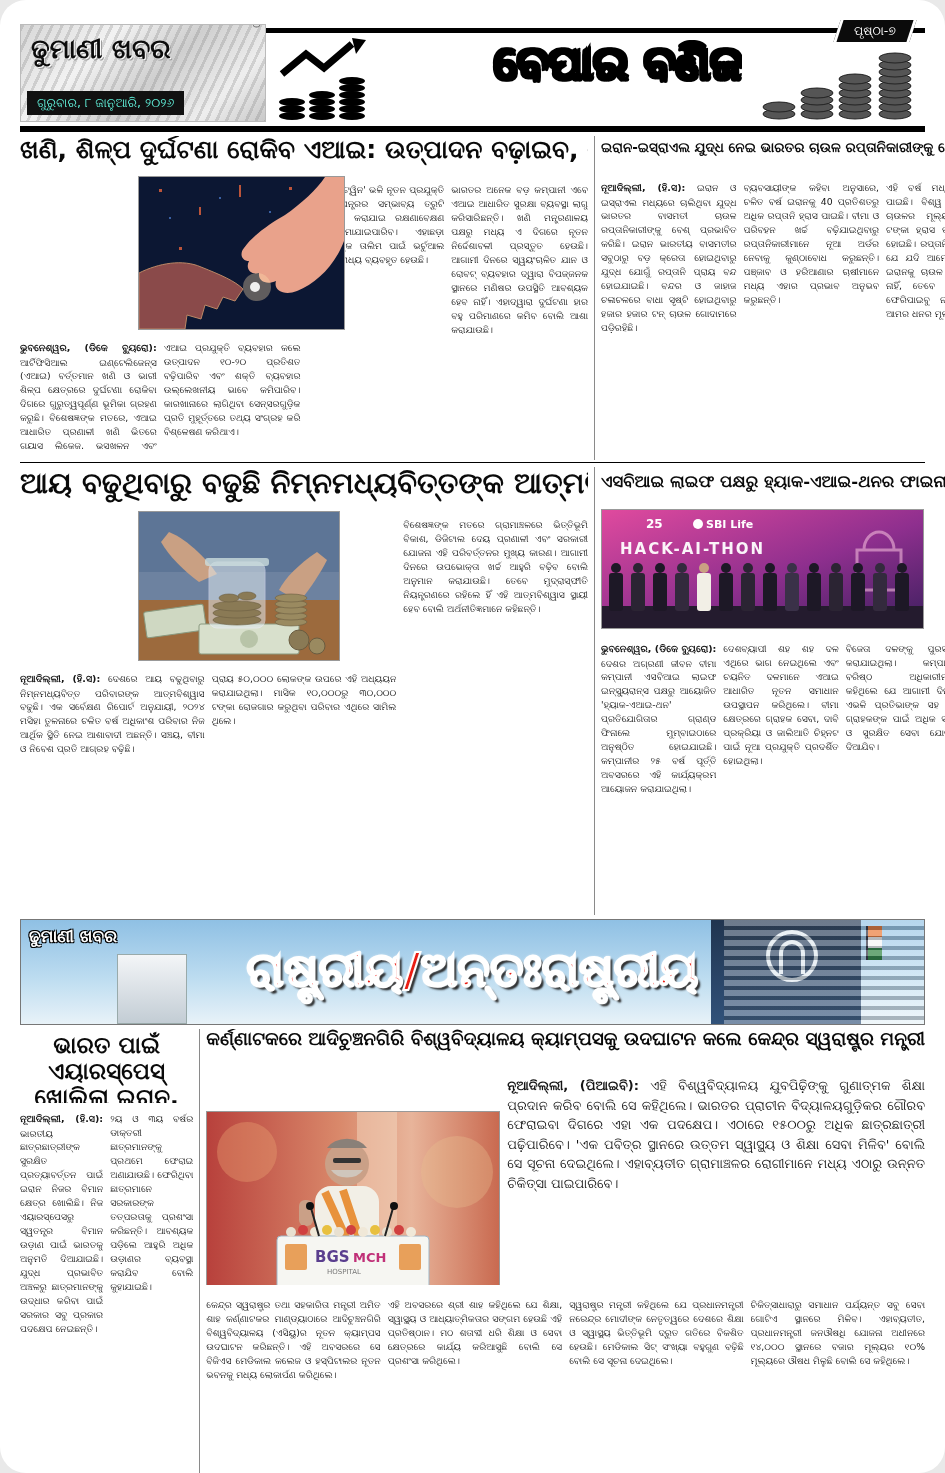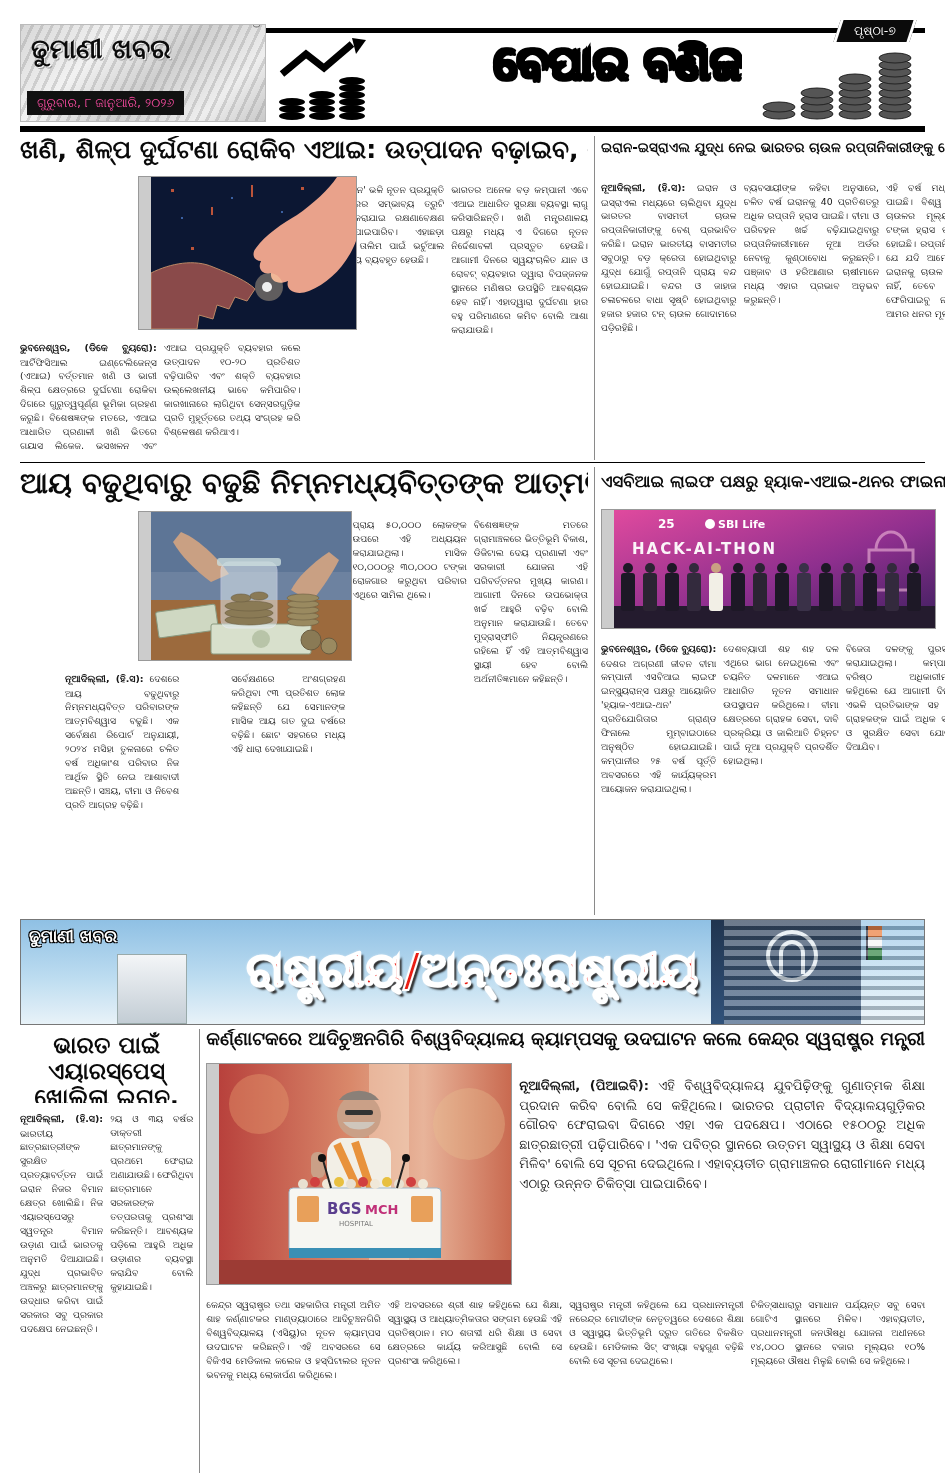--- a/index.html
+++ b/index.html
@@ -1,62 +1,62 @@
 <!DOCTYPE html>
 <html lang="or"><head>
 <meta charset="utf-8">
 <style>
   html,body{margin:0;padding:0;background:#e9e9e9;}
   .page{position:relative;width:945px;height:1473px;background:#fff;margin:0 auto;
-        font-family:"DejaVu Sans",sans-serif;color:#151515;overflow:hidden;}
+        font-family:"DejaVu Sans",sans-serif;color:#151515;overflow:hidden;border-radius:26px;}
   .inner{position:absolute;left:20px;top:8px;width:905px;}
 
   
   .hdr{position:relative;height:118px;border-bottom:6px solid #000;}
   .hdr-rule{position:absolute;left:78px;right:0;top:20px;height:5px;background:#000;}
   .masthead{position:absolute;left:0;top:16px;width:244px;height:96px;
      background:linear-gradient(135deg,#d8d8d8 0%,#f2f2f2 30%,#cfcfcf 55%,#eee 80%,#c9c9c9 100%);
      border:1px solid #bbb;overflow:hidden;}
   .masthead:before{content:"";position:absolute;inset:0;
      background:repeating-linear-gradient(115deg,rgba(120,120,120,.25) 0 3px,transparent 3px 9px);}
   .note2000{position:absolute;right:4px;top:4px;font-size:9px;color:#666;transform:rotate(90deg);transform-origin:top right;letter-spacing:1px;}
   .mast-title{position:absolute;left:10px;top:8px;font-size:27px;font-weight:bold;color:#0c0c0c;
      text-shadow:1px 1px 0 #fff,2px 2px 0 #999;white-space:nowrap;}
-  .mast-date{position:absolute;left:6px;bottom:6px;background:#111;color:#ec4899;
+  .mast-date{position:absolute;left:6px;bottom:6px;background:#111;color:#5eead4;
      font-size:12.5px;padding:4px 10px;white-space:nowrap;}
   .hdr-mid{position:absolute;left:258px;top:30px;width:120px;height:84px;}
   .hdr-title{position:absolute;left:392px;top:28px;width:330px;text-align:right;
      font-size:46px;font-weight:bold;color:#fff;
      -webkit-text-stroke:3px #000;text-shadow:0 0 2px #000,2px 2px 0 #000,-2px -2px 0 #000,2px -2px 0 #000,-2px 2px 0 #000;
      white-space:nowrap;overflow:hidden;}
   .coins-right{position:absolute;right:6px;top:34px;width:160px;height:80px;}
   .pagebadge{position:absolute;right:12px;top:12px;background:#0b0b0b;color:#fff;font-size:12.5px;
      padding:3px 14px;transform:skewX(-18deg);border-left:3px solid #fff;border-right:3px solid #fff;z-index:3;}
   .pagebadge span{display:inline-block;transform:skewX(18deg);}
 
   
   .sec{position:relative;display:flex;}
   .art{position:relative;}
   .vrule{width:0;border-left:1px solid #8a8a8a;margin:0 6px;}
   .hl{font-weight:bold;text-align:center;color:#0a0a0a;line-height:1.12;overflow:hidden;}
   .body{display:flex;gap:7px;overflow:hidden;}
   .col{flex:1 1 0;font-size:9.3px;line-height:1.5;text-align:justify;overflow:hidden;}
   .col b{font-size:9.5px;}
-  .imgbox{position:absolute;border:1px solid #999;overflow:hidden;z-index:2;background:#ccc;padding-left:12px;}
+  .imgbox{position:absolute;border:1px solid #999;overflow:hidden;z-index:2;background:#ccc;}
 
   .hl-ai{font-size:25px;height:38px;white-space:nowrap;}
   .hl-rice{font-size:13.5px;height:32px;padding-top:4px;white-space:nowrap;}
   .hl-income{font-size:29px;height:42px;white-space:nowrap;}
   .hl-sbi{font-size:16.5px;height:36px;padding-top:6px;white-space:nowrap;}
   .hl-iran{font-size:23px;height:70px;padding-top:4px;}
   .hl-acu{font-size:18.5px;height:34px;white-space:nowrap;}
 
   .b-ai{height:284px;} .b-ai .col:nth-child(2),.b-ai .col:nth-child(3){padding-top:158px;}
   .b-rice{height:288px;}
-  .b-income{height:400px;} .b-income .col:nth-child(2),.b-income .col:nth-child(3){padding-top:154px;margin-left:45px;}
+  .b-income{height:400px;} .b-income .col:nth-child(2),.b-income .col:nth-child(3){padding-top:154px;}
   .b-sbi{height:282px;margin-top:4px;}
   .b-iran{height:372px;}
   .acu-row1{display:flex;gap:7px;height:222px;overflow:hidden;margin-bottom:4px;}
   .acu-side{flex:1;font-size:13px;line-height:1.5;text-align:justify;overflow:hidden;}
   .b-acu2{height:178px;justify-content:flex-end;}
 
   
   .banner{position:relative;height:104px;margin:4px 0;overflow:hidden;border:1px solid #777;
      background:linear-gradient(180deg,#8fc0e4 0%,#bcdcf0 55%,#e8f2f8 100%);}
   .bnr-bld1{position:absolute;left:96px;bottom:0;width:70px;height:70px;background:linear-gradient(180deg,#f4f6f8,#c2ccd4);box-shadow:inset 0 0 0 1px #9aa;}
@@ -216,21 +216,20 @@
                   <ellipse cx="152" cy="104" rx="16" ry="4"></ellipse>
                   <ellipse cx="152" cy="98" rx="16" ry="4"></ellipse>
                   <ellipse cx="152" cy="92" rx="16" ry="4"></ellipse>
                   <ellipse cx="152" cy="86" rx="16" ry="4"></ellipse>
                 </g>
             <circle cx="160" cy="128" r="10" fill="#8a7a55" stroke="#6a5c40"></circle>
                 <circle cx="178" cy="134" r="8" fill="#9a8a60" stroke="#6a5c40"></circle>
           </svg>
         </div>
         <p class="col"><b>ନୂଆଦିଲ୍ଲୀ, (ହି.ସ):</b> <span>ଦେଶରେ ଆୟ ବଢୁଥିବାରୁ ନିମ୍ନମଧ୍ୟବିତ୍ତ ପରିବାରଙ୍କ ଆତ୍ମବିଶ୍ୱାସ ବଢୁଛି। ଏକ ସର୍ବେକ୍ଷଣ ରିପୋର୍ଟ ଅନୁଯାୟୀ, ୨୦୨୪ ମସିହା ତୁଳନାରେ ଚଳିତ ବର୍ଷ ଅଧିକାଂଶ ପରିବାର ନିଜ ଆର୍ଥିକ ସ୍ଥିତି ନେଇ ଆଶାବାଦୀ ଅଛନ୍ତି। ସଞ୍ଚୟ, ବୀମା ଓ ନିବେଶ ପ୍ରତି ଆଗ୍ରହ ବଢ଼ିଛି।</span></p>
-        <p class="col">ସର୍ବେକ୍ଷଣରେ ଅଂଶଗ୍ରହଣ କରିଥିବା ୯୩ ପ୍ରତିଶତ ଲୋକ କହିଛନ୍ତି ଯେ ସେମାନଙ୍କ ମାସିକ ଆୟ ଗତ ଦୁଇ ବର୍ଷରେ ବଢ଼ିଛି। ଛୋଟ ସହରରେ ମଧ୍ୟ ଏହି ଧାରା ଦେଖାଯାଇଛି।</p>
         <p class="col">ପ୍ରାୟ ୫୦,୦୦୦ ଲୋକଙ୍କ ଉପରେ ଏହି ଅଧ୍ୟୟନ କରାଯାଇଥିଲା। ମାସିକ ୧୦,୦୦୦ରୁ ୩୦,୦୦୦ ଟଙ୍କା ରୋଜଗାର କରୁଥିବା ପରିବାର ଏଥିରେ ସାମିଲ ଥିଲେ।</p>
         <p class="col">ବିଶେଷଜ୍ଞଙ୍କ ମତରେ ଗ୍ରାମାଞ୍ଚଳରେ ଭିତ୍ତିଭୂମି ବିକାଶ, ଡିଜିଟାଲ ଦେୟ ପ୍ରଣାଳୀ ଏବଂ ସରକାରୀ ଯୋଜନା ଏହି ପରିବର୍ତ୍ତନର ମୁଖ୍ୟ କାରଣ। ଆଗାମୀ ଦିନରେ ଉପଭୋକ୍ତା ଖର୍ଚ୍ଚ ଆହୁରି ବଢ଼ିବ ବୋଲି ଅନୁମାନ କରାଯାଉଛି। ତେବେ ମୁଦ୍ରାସ୍ଫୀତି ନିୟନ୍ତ୍ରଣରେ ରହିଲେ ହିଁ ଏହି ଆତ୍ମବିଶ୍ୱାସ ସ୍ଥାୟୀ ହେବ ବୋଲି ଅର୍ଥନୀତିଜ୍ଞମାନେ କହିଛନ୍ତି।</p>
       </div>
     </div>
     <div class="vrule"></div>
     <div class="art" style="flex:1;">
       <div class="hl hl-sbi">ଏସବିଆଇ ଲାଇଫ ପକ୍ଷରୁ ହ୍ୟାକ-ଏଆଇ-ଥନର ଫାଇନାଲ</div>
       <div class="imgbox" style="position:relative;width:321px;height:118px;">
         <svg width="321" height="118" viewBox="0 0 321 118">
           <defs>
@@ -330,21 +329,21 @@
       <div class="hl hl-iran">ଭାରତ ପାଇଁ ଏୟାରସ୍ପେସ୍ ଖୋଲିଲା ଇରାନ, ୧୦୦୦ ଛାତ୍ରଛାତ୍ରୀ ଆସୁଛନ୍ତି ଦିଲ୍ଲୀ</div>
       <div class="body b-iran">
         <p class="col"><b>ନୂଆଦିଲ୍ଲୀ, (ହି.ସ):</b> <span>ଭାରତୀୟ ଛାତ୍ରଛାତ୍ରୀଙ୍କ ସୁରକ୍ଷିତ ପ୍ରତ୍ୟାବର୍ତ୍ତନ ପାଇଁ ଇରାନ ନିଜର ବିମାନ କ୍ଷେତ୍ର ଖୋଲିଛି। ନିଜ ଏୟାରସ୍ପେସରୁ ସ୍ୱତନ୍ତ୍ର ବିମାନ ଉଡ଼ାଣ ପାଇଁ ଭାରତକୁ ଅନୁମତି ଦିଆଯାଇଛି। ଯୁଦ୍ଧ ପ୍ରଭାବିତ ଅଞ୍ଚଳରୁ ଛାତ୍ରମାନଙ୍କୁ ଉଦ୍ଧାର କରିବା ପାଇଁ ସରକାର ସବୁ ପ୍ରକାର ପଦକ୍ଷେପ ନେଇଛନ୍ତି।</span></p>
         <p class="col">୨ୟ ଓ ୩ୟ ବର୍ଷର ଡାକ୍ତରୀ ଛାତ୍ରମାନଙ୍କୁ ପ୍ରଥମେ ଫେରାଇ ଅଣାଯାଉଛି। ଫେରିଥିବା ଛାତ୍ରମାନେ ସରକାରଙ୍କ ତତ୍ପରତାକୁ ପ୍ରଶଂସା କରିଛନ୍ତି। ଆବଶ୍ୟକ ପଡ଼ିଲେ ଆହୁରି ଅଧିକ ଉଡ଼ାଣର ବ୍ୟବସ୍ଥା କରାଯିବ ବୋଲି କୁହାଯାଇଛି।</p>
       </div>
     </div>
     <div class="vrule"></div>
     <div class="art" style="flex:1;">
       <div class="hl hl-acu">କର୍ଣ୍ଣାଟକରେ ଆଦିଚୁଞ୍ଚନଗିରି ବିଶ୍ୱବିଦ୍ୟାଳୟ କ୍ୟାମ୍ପସକୁ ଉଦଘାଟନ କଲେ କେନ୍ଦ୍ର ସ୍ୱରାଷ୍ଟ୍ର ମନ୍ତ୍ରୀ</div>
       <div class="acu-row1">
-        <div class="imgbox" style="position:relative;width:292px;height:220px;flex:0 0 292px;">
+        <div class="imgbox" style="position:relative;width:292px;height:220px;flex:0 0 292px;margin-top:48px;">
           <svg width="292" height="220" viewBox="0 0 292 220">
             <defs>
                   <linearGradient id="shbg" x1="0" y1="0" x2="1" y2="0">
               <stop offset="0" stop-color="#b8413c"></stop>
                     <stop offset=".45" stop-color="#d9886a"></stop>
                     <stop offset=".7" stop-color="#e8b49a"></stop>
                     <stop offset="1" stop-color="#c96a50"></stop>
                   </linearGradient>
                 </defs>
             <rect width="292" height="220" fill="url(#shbg)"></rect>

